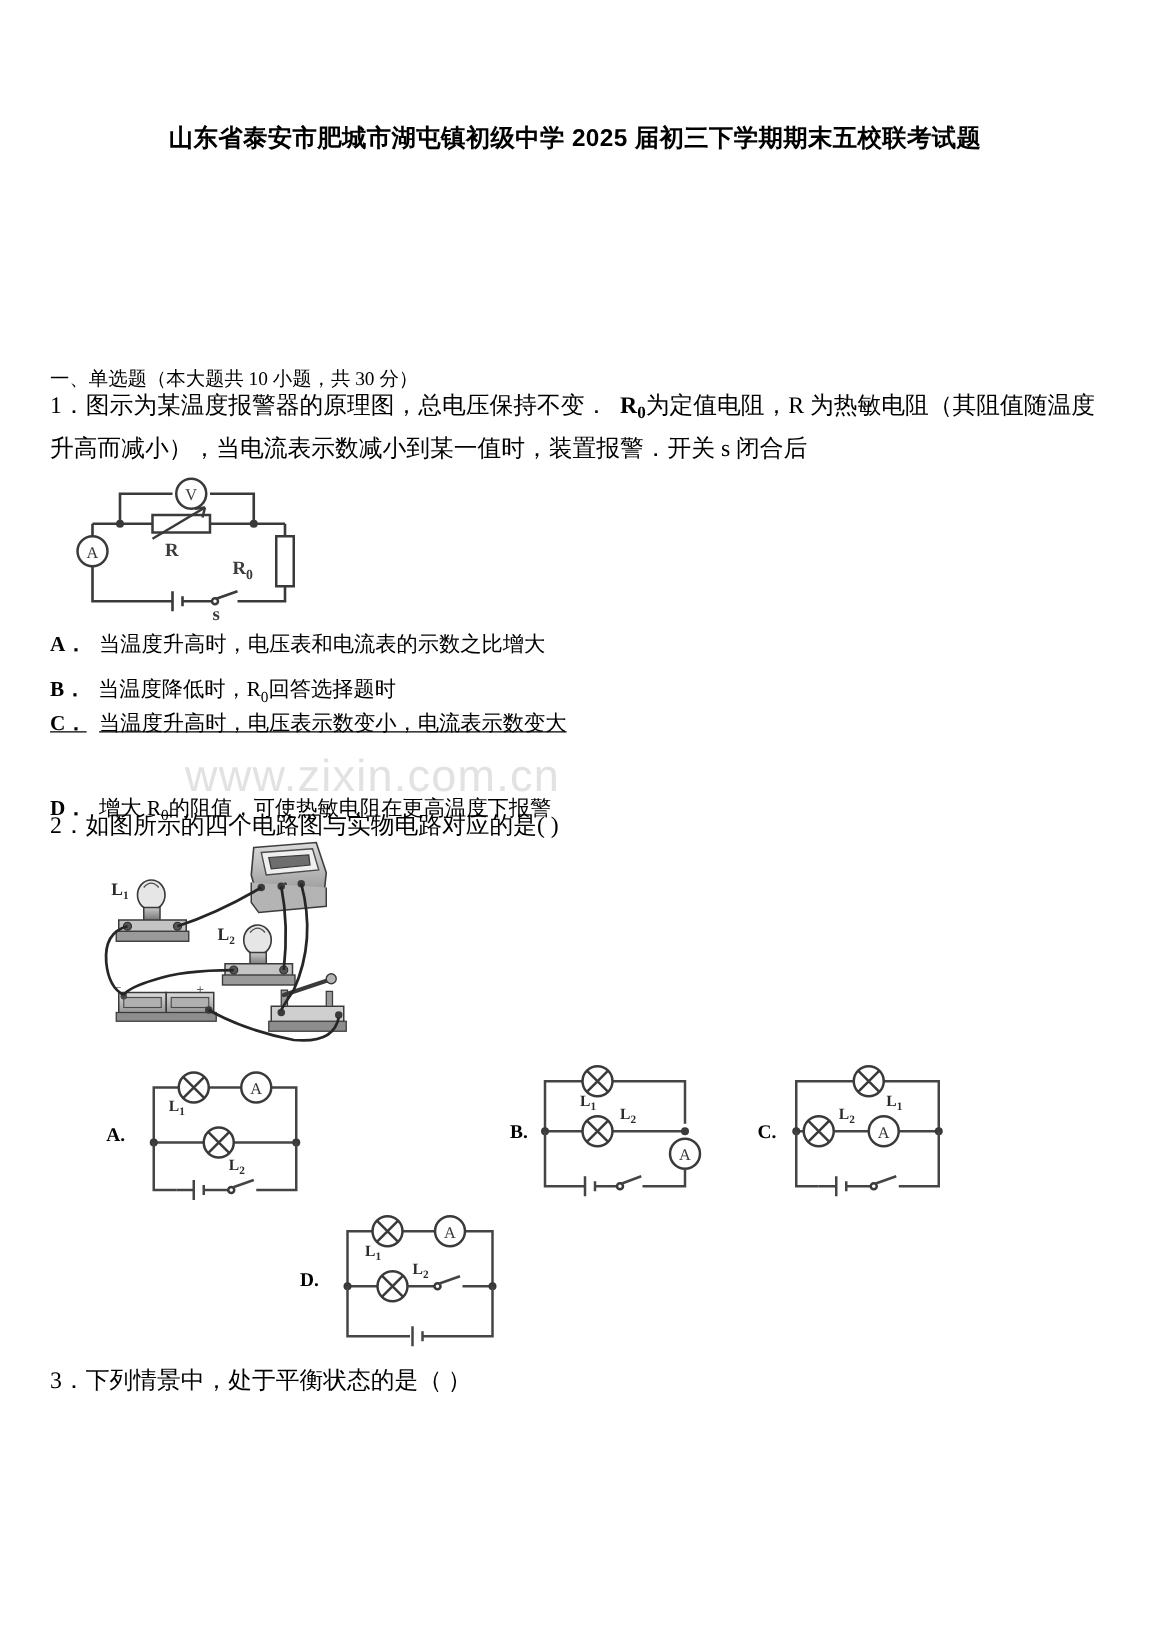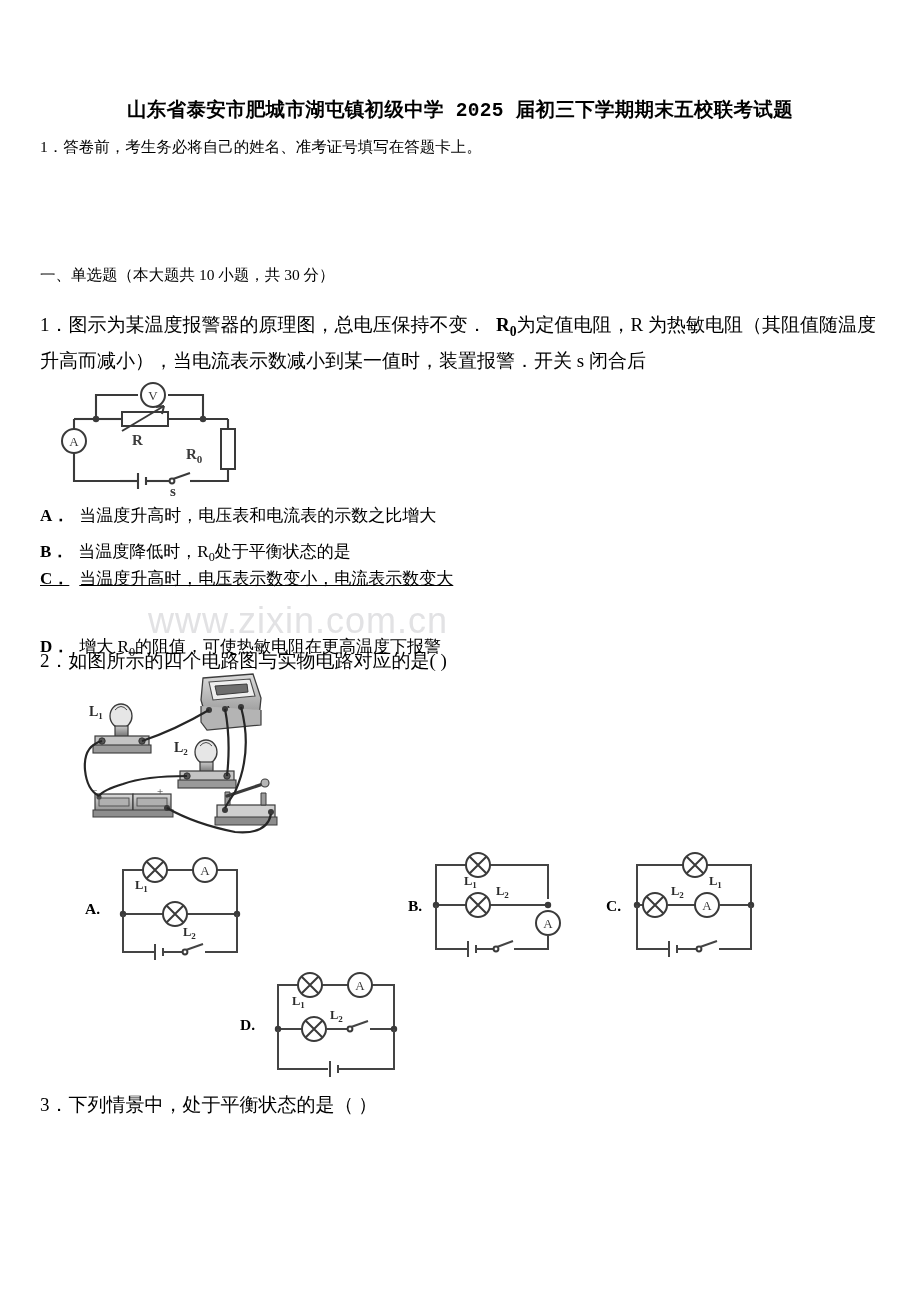--- a/index.html
+++ b/index.html
@@ -46,21 +46,21 @@
     user-select: none;
   }
 
   
   .doc-title {
     position: absolute;
     left: 0;
     top: 98px;
     width: 840px;
     text-align: center;
-    font-family: Liberation Mono, monospace;
+    font-family: Liberation Sans, sans-serif;
     font-weight: bold;
     font-size: 19.5px;
     letter-spacing: 0.3px;
     line-height: 26px;
     z-index: 2;
   }
 
   
   .notice {
     position: absolute;
@@ -71,21 +71,21 @@
     line-height: 27px;
     z-index: 2;
   }
   .notice-head { margin: 0; }
   .notice-item { margin: 0; text-indent: 0; }
 
   
   .section-heading {
     position: absolute;
     left: 0;
-    top: 263px;
+    top: 292px;
     font-size: 15.5px;
     line-height: 24px;
     z-index: 2;
   }
 
   
   .q-stem {
     position: absolute;
     left: 0;
     width: 840px;
@@ -174,21 +174,20 @@
 
 <div class="page">
 
   <div class="watermark">www.zixin.com.cn</div>
 
   <div class="content">
 
     <div class="doc-title">山东省泰安市肥城市湖屯镇初级中学 2025 届初三下学期期末五校联考试题</div>
 
     <div class="notice">
-      <p class="notice-item">1．答卷前，考生务必将自己的姓名、准考证号填写在答题卡上。</p>
     </div>
 
     <div class="section-heading">一、单选题（本大题共 10 小题，共 30 分）</div>
 
     <div class="q-stem" id="q1-stem">
       <span>1．</span><span>图示为某温度报警器的原理图，总电压保持不变．</span>&nbsp;&nbsp;<b>R</b><b><sub>0</sub></b><span>为定值电阻，R 为热敏电阻（其阻值随温度升高而减小），当电流表示数减小到某一值时，装置报警．开关 s 闭合后</span>
     </div>
 
     <div class="figure" id="fig-q1">
       <svg width="230" height="120" viewBox="0 0 230 120">
@@ -225,21 +224,21 @@
         <path class="wire" d="M113,102 L130,96"></path>
         <path class="wire" d="M130,104 L140,104"></path>
         <text class="lbl-orange" x="110" y="119">s</text>
       </svg>
     </div>
 
     <div class="opt" id="q1-optA">
       <span class="opt-letter">A．</span><span>当温度升高时，电压表和电流表的示数之比增大</span>
     </div>
     <div class="opt" id="q1-optB">
-      <span class="opt-letter">B．</span><span>当温度降低时，R</span><sub>0</sub><span>处于平衡状态的是</span>
+      <span class="opt-letter">B．</span><span>当温度降低时，R</span><sub>0</sub><span>回答选择题时</span>
     </div>
     <div class="opt" id="q1-optC">
       <span class="opt-letter">C．</span><span>当温度升高时，电压表示数变小，电流表示数变大</span>
     </div>
     <div class="opt" id="q1-optD">
       <span class="opt-letter">D．</span><span>增大 R</span><sub>0</sub><span>的阻值，可使热敏电阻在更高温度下报警</span>
     </div>
 
     <div class="q-stem" id="q2-stem">
       <span>2．</span><span>如图所示的四个电路图与实物电路对应的是(        )</span>

